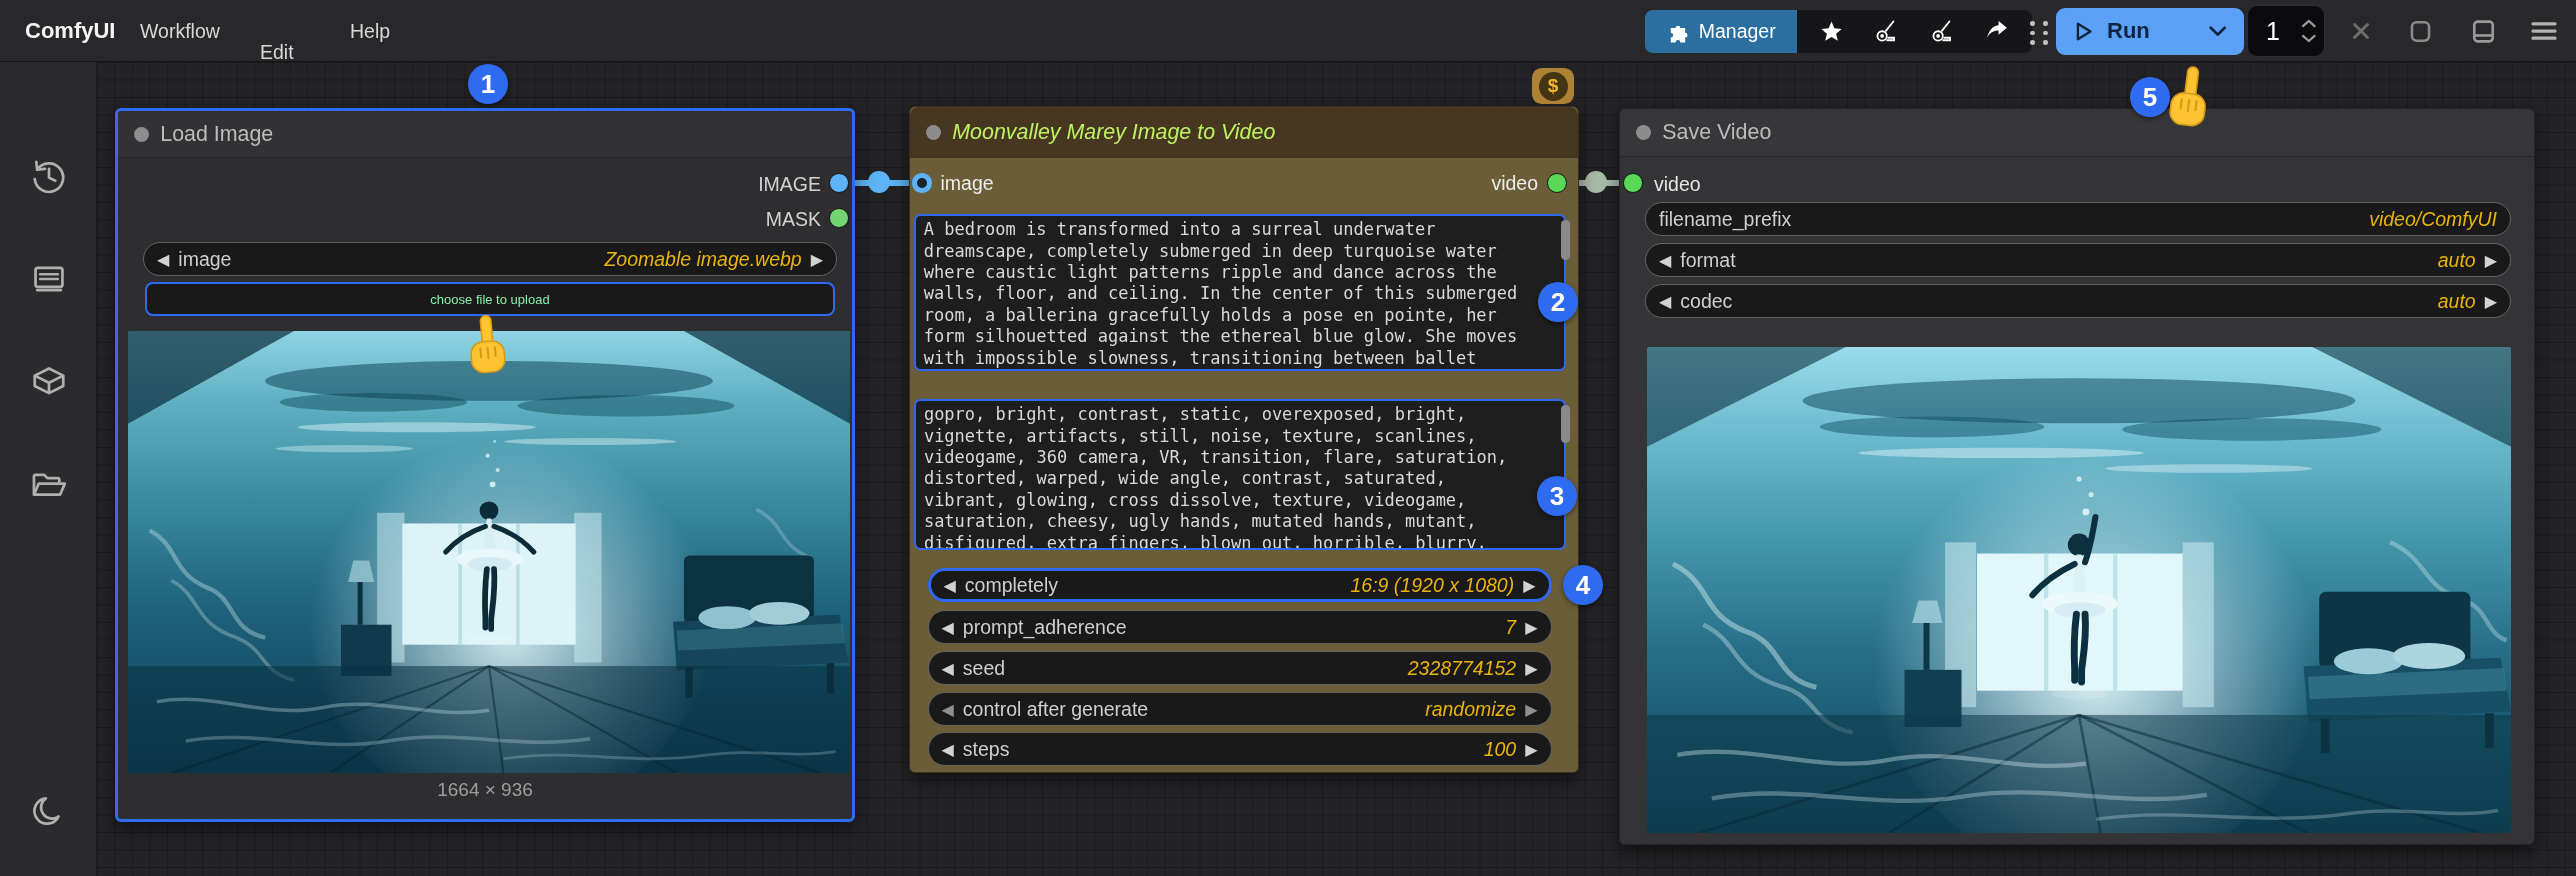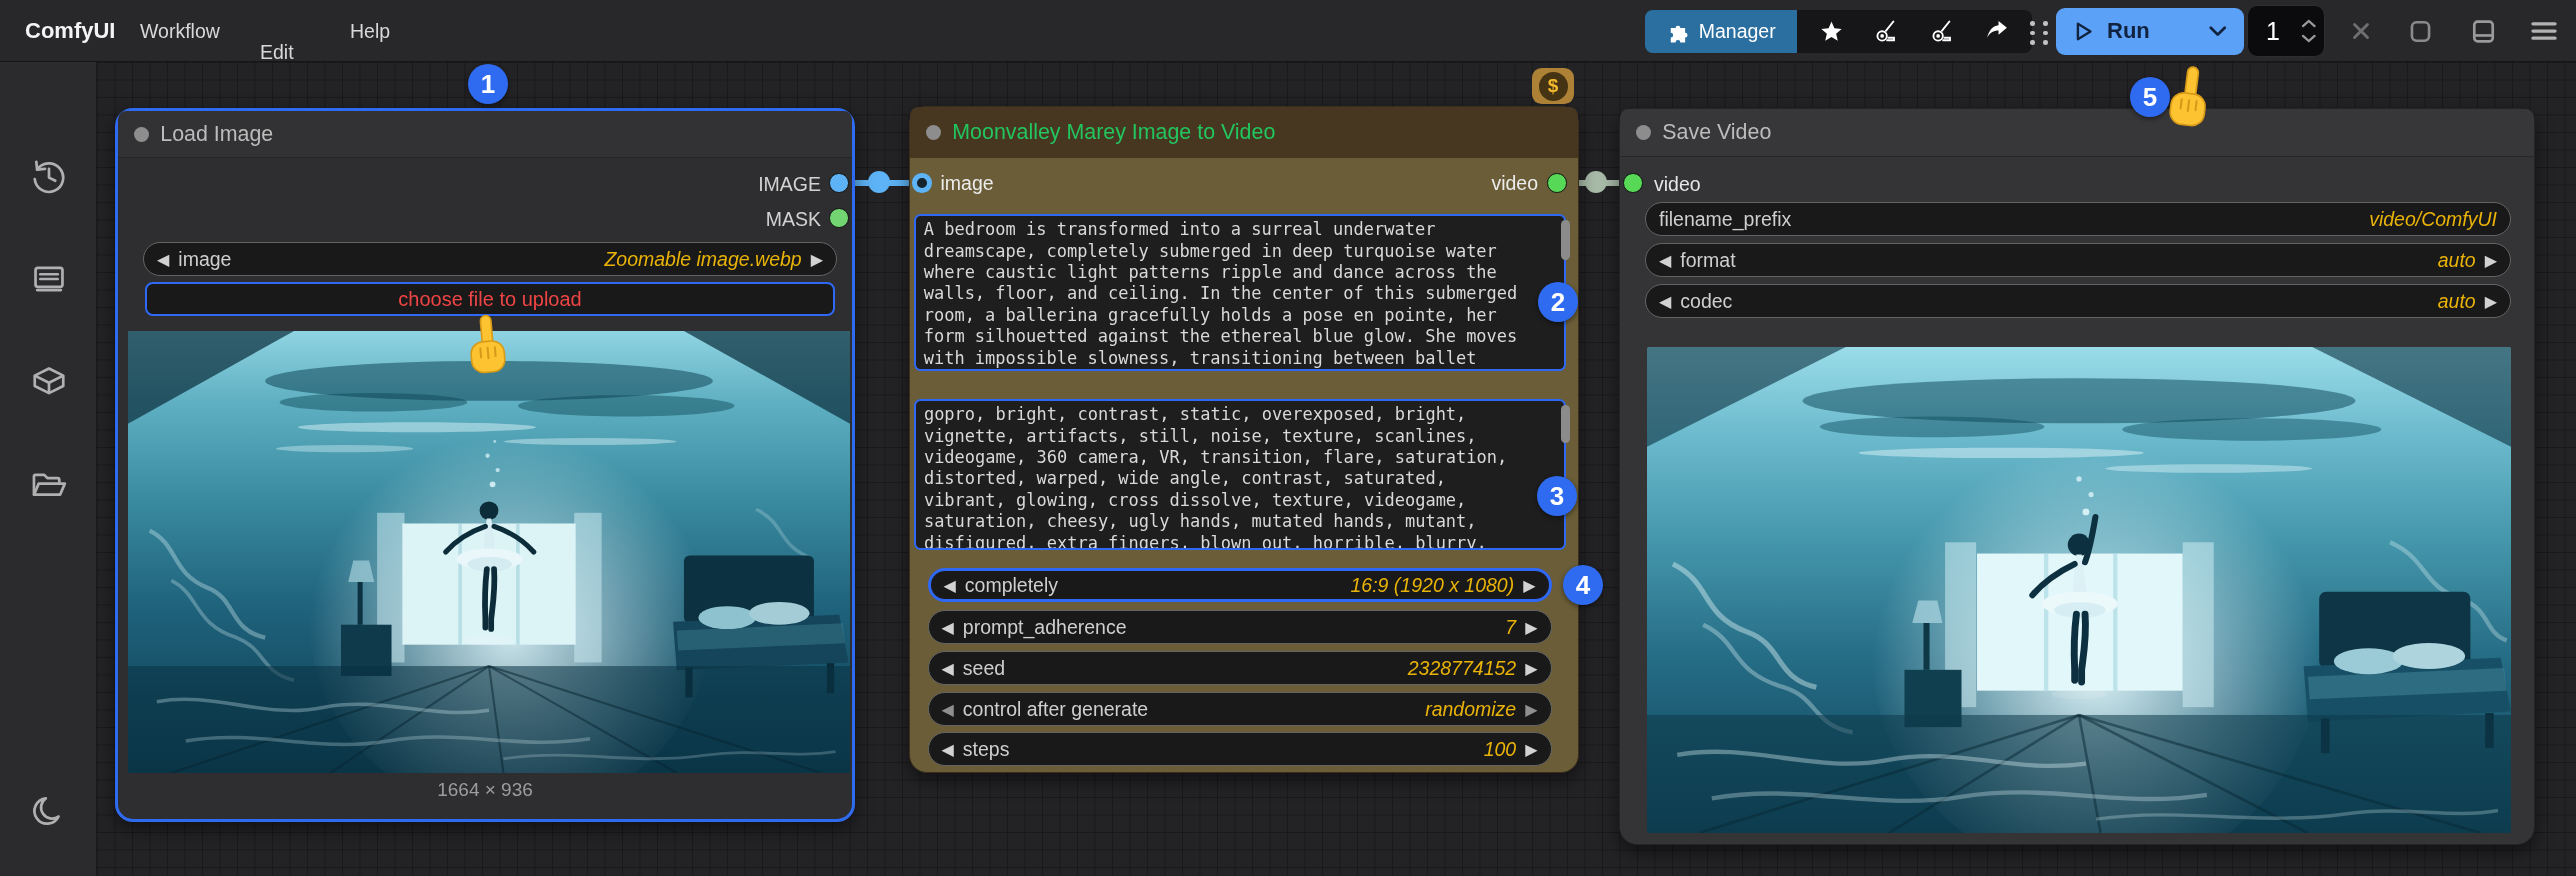--- a/index.html
+++ b/index.html
@@ -36,37 +36,37 @@
            border-right:1.3px solid #1c1c1e;z-index:40;}
   .side-ic{position:absolute;left:30px;width:38px;height:38px;}
 
   
   #canvas{position:absolute;left:97px;top:62px;width:2479px;height:814px;background:#232326;
     background-image:linear-gradient(rgba(0,0,0,0.26) 1px,transparent 1px),
                      linear-gradient(90deg,rgba(0,0,0,0.26) 1px,transparent 1px);
     background-size:17.5px 17.5px;}
 
   
-  .node{position:absolute;border-radius:18px;box-shadow:0 6.5px 18px rgba(0,0,0,0.5);z-index:5;}
+  .node{position:absolute;border-radius:6px;box-shadow:0 6.5px 18px rgba(0,0,0,0.5);z-index:5;}
   .node-header{display:flex;align-items:center;border-radius:8.4px 8.4px 0 0;}
   .collapse-dot{width:15px;height:15px;border-radius:50%;background:#8d8d8d;margin:0 11.7px 0 15.6px;flex:none;}
   .node-title{font-size:21.4px;color:#bcbcbc;white-space:nowrap;}
   .io-label{position:absolute;font-size:19.5px;color:#d2d2d2;line-height:22px;}
 
   .pill{position:absolute;display:flex;align-items:center;background:#191919;
         border:1.3px solid #646464;border-radius:17.5px;height:34px;padding:0 13px;
         font-size:19.5px;color:#cfcfcf;gap:9px;}
   .pill .val{margin-left:auto;color:#eab308;white-space:nowrap;font-style:italic;}
   .pill .arr{color:#d2d2d2;font-size:16px;flex:none;}
   .pill.sel{border:3.2px solid #2e68f5;}
   .pill.dim .arr{color:#8f8f8f;}
 
   .upload-btn{position:absolute;background:#191919;border:2.6px solid #2e68f5;border-radius:7.8px;
               height:34px;display:flex;align-items:center;justify-content:center;
-              font-size:20px;color:#ef4444;}
+              font-size:13px;color:#86efac;}
   .textarea{position:absolute;background:#1e1e1e;border:2.6px solid #2e68f5;border-radius:6.5px;
             font-family:"DejaVu Sans Mono",monospace;font-size:17px;line-height:21.4px;
             color:#d9d9d9;padding:3.2px 19.5px 3.2px 7.8px;white-space:pre-wrap;overflow:hidden;}
   .scroll-thumb{position:absolute;width:8.4px;background:#8b8b8b;border-radius:4.5px;z-index:8;}
 
   .port{position:absolute;width:19.5px;height:19.5px;border-radius:50%;border:1.9px solid #121212;z-index:12;}
   .port.donut{border:5.8px solid #5db3f5;background:#16242e;}
   .link{position:absolute;height:5.8px;border-radius:3.2px;z-index:3;}
   .link-dot{position:absolute;width:22px;height:22px;border-radius:50%;z-index:4;}
 
@@ -181,21 +181,21 @@
           <ellipse cx="0" cy="182" rx="34" ry="7" fill="#ffffff" opacity="0.12"></ellipse>
         </g>
       </svg>
     </div>
     <div class="dims" style="top:668px;">1664 × 936</div>
   </div>
 
   <div class="node" style="left:909px;top:106px;width:670px;height:667px;background:#6a5d37;border:1.3px solid #3a2f1b;">
     <div class="node-header" style="height:51px;background:#473620;border-radius:8.4px 8.4px 0 0;">
       <span class="collapse-dot"></span>
-      <span class="node-title" style="color:#22c55e;">Moonvalley Marey Image to Video</span>
+      <span class="node-title" style="color:#bef264;font-style:italic;">Moonvalley Marey Image to Video</span>
     </div>
     <div class="io-label" style="left:30.5px;top:65px;color:#ececec;">image</div>
     <div class="io-label" style="right:40px;top:65px;color:#ececec;">video</div>
 
     <div class="textarea" style="left:3.9px;top:107px;width:652px;height:157px;">A bedroom is transformed into a surreal underwater
 dreamscape, completely submerged in deep turquoise water
 where caustic light patterns ripple and dance across the
 walls, floor, and ceiling. In the center of this submerged
 room, a ballerina gracefully holds a pose en pointe, her
 form silhouetted against the ethereal blue glow. She moves

